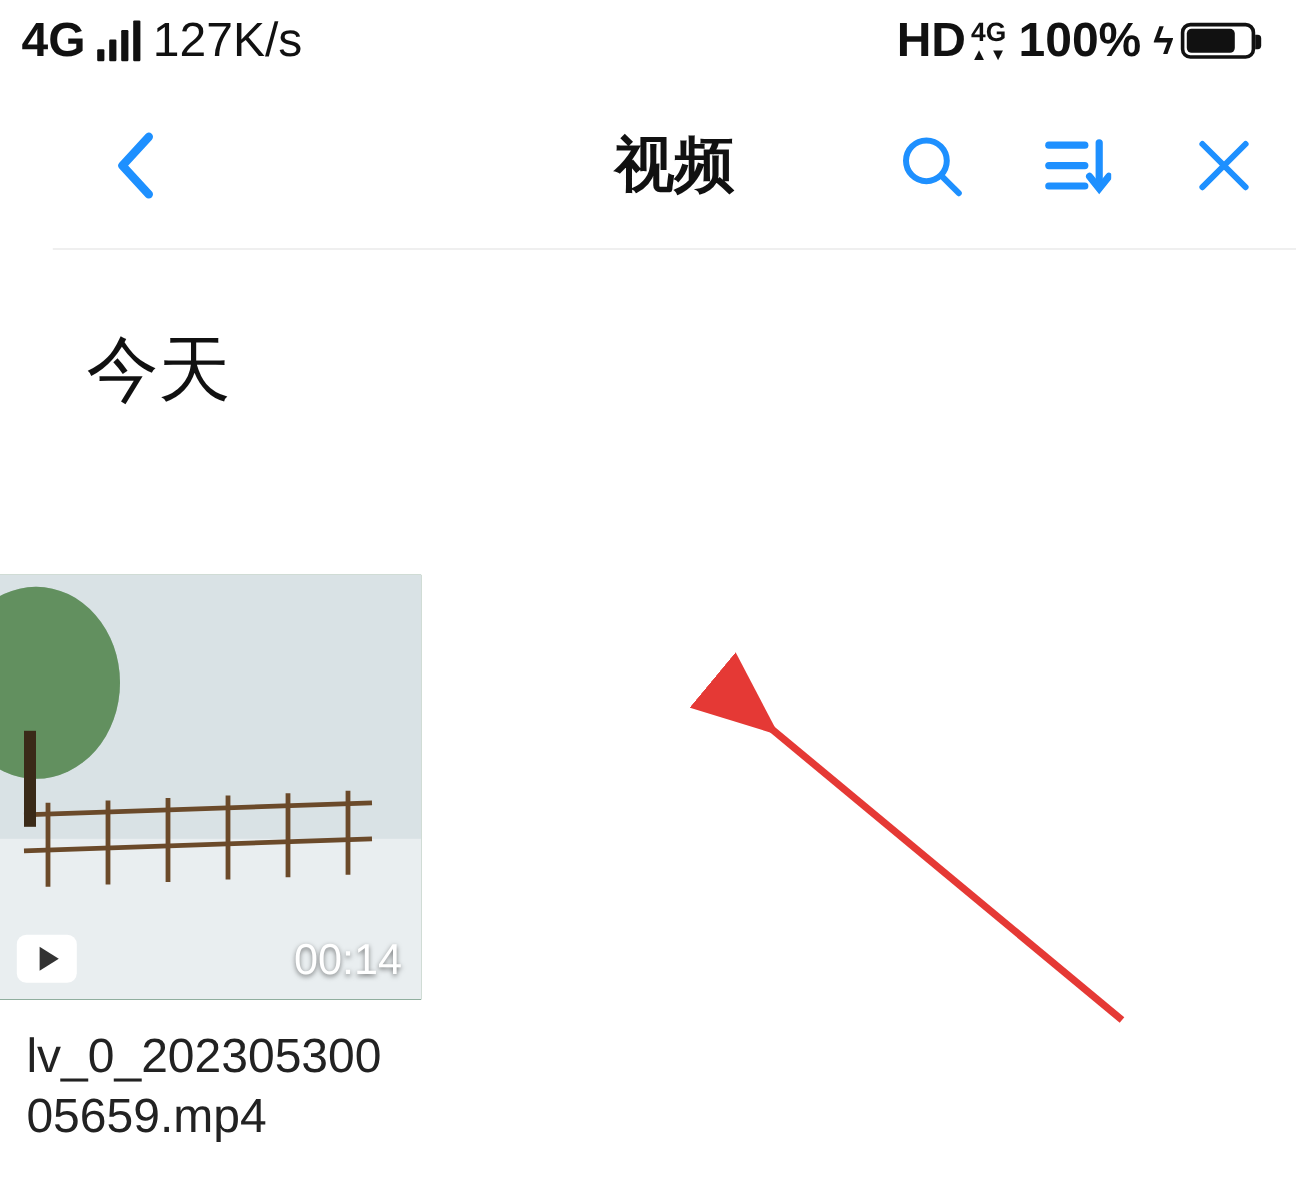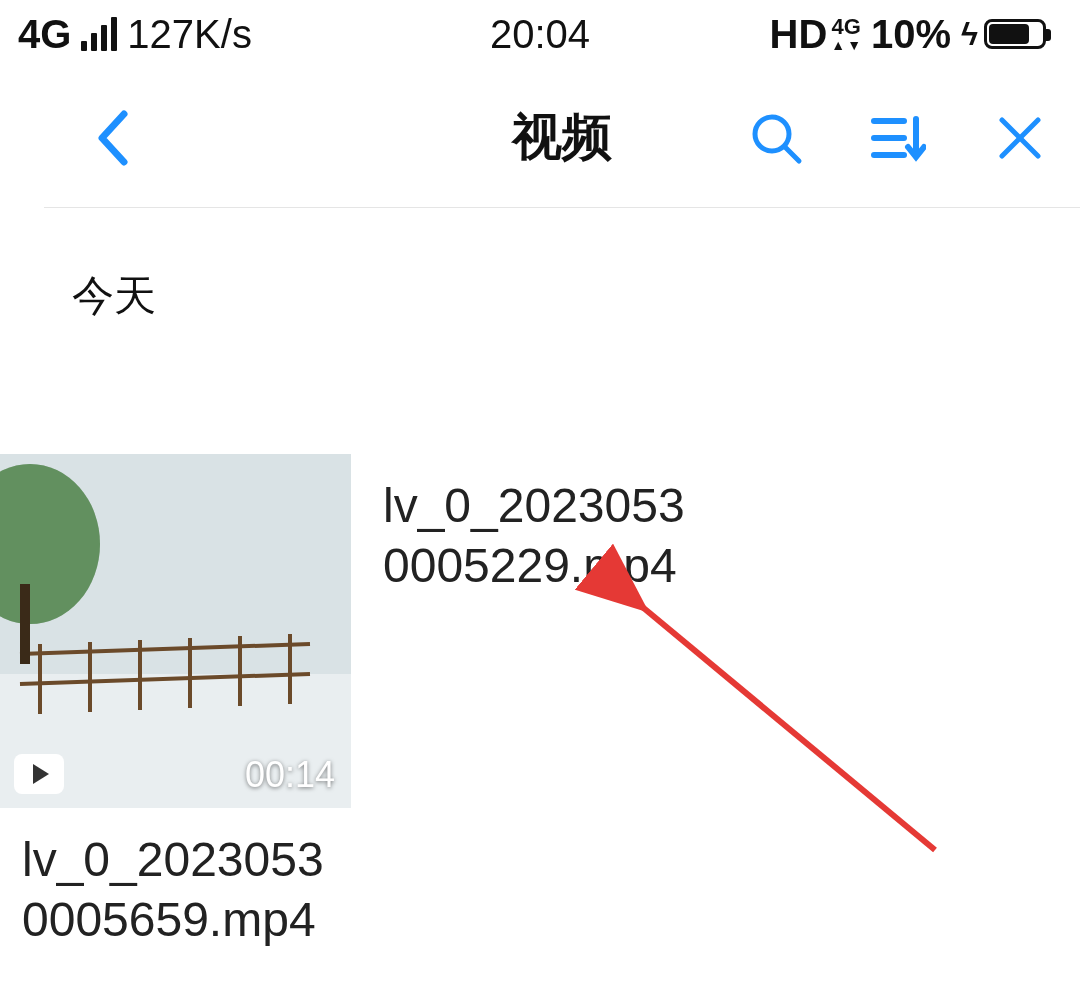--- a/index.html
+++ b/index.html
@@ -67,21 +67,21 @@
     }
     .icon-btn{
       width:60px;height:60px;display:flex;align-items:center;justify-content:center;
       color:#1e90ff;
     }
     .icon-btn svg{stroke:#1e90ff;}
     .back-btn{margin-left:40px;}
     .right-icons{position:absolute;right:30px;display:flex;gap:62px;}
     
     .section-title{
-      font-size:42px;font-weight:500;color:#111;
+      font-size:60px;font-weight:500;color:#111;
       padding:60px 0 0 72px;
     }
     .grid{
       display:grid;
       grid-template-columns:repeat(3, 351px);
       gap:10px;
       padding-top:130px;
       padding-left:0;
     }
     .video-item{display:flex;flex-direction:column;}
@@ -98,21 +98,21 @@
     .play-badge::before{
       content:"";border-left:16px solid #333;border-top:10px solid transparent;border-bottom:10px solid transparent;
       margin-left:4px;
     }
     .duration{
       position:absolute;right:16px;bottom:12px;
       font-size:36px;color:#fff;font-weight:400;
       text-shadow:0 1px 4px rgba(0,0,0,.5);
     }
     .filename{
-      font-size:48px;color:#222;padding:22px 0 0 22px;
+      font-size:40px;color:#222;padding:22px 0 0 22px;
       line-height:1.25;word-break:break-all;max-width:330px;
     }
     .filename.first{padding-left:22px;}
     
     .anno-arrow{
       position:absolute;left:0;top:0;pointer-events:none;
     }
   </style>
 </head>
 <body>
@@ -121,33 +121,32 @@
   <div class="status-left">
     <span>4G</span>
     <span class="signal-bars">
         <span></span>
         <span></span>
         <span></span>
         <span></span>
       </span>
     <span class="net-speed">127K/s</span>
   </div>
-  <div class="status-center">20:04</div>
   <div class="status-right">
     <div class="hd-4g">
       <span>HD</span>
       <span class="sub">
         <span>4G</span>
         <span class="arrows">
             <span>▲</span>
             <span>▼</span>
           </span>
       </span>
     </div>
-    <span>10%</span>
+    <span>100%</span>
     <div class="battery-wrap">
       <span class="bolt">ϟ</span>
       <span class="battery">
           <span class="battery-fill" style="width:71%"></span>
         </span>
     </div>
   </div>
 </div>
 
 <div class="app-bar">
@@ -207,21 +206,20 @@
         <ellipse cx="30" cy="90" rx="70" ry="80" fill="#ffffff" opacity="0.25"></ellipse>
         <rect x="20" y="130" width="10" height="80" fill="#3a2a18"></rect>
       </svg>
       <div class="play-badge"></div>
       <div class="duration">00:14</div>
     </div>
     <div class="filename first">lv_0_20230530005659.mp4</div>
   </div>
 
   <div class="video-item">
-    <div class="filename">lv_0_20230530005229.mp4</div>
   </div>
 </div>
 
 <svg class="anno-arrow" width="1080" height="1002">
   <defs>
     <marker id="arrowhead" markerWidth="12" markerHeight="10" refX="2" refY="5" orient="auto">
       <polygon points="12 0, 0 5, 12 10" fill="#e53935"></polygon>
     </marker>
   </defs>
   <line x1="935" y1="850" x2="640" y2="605" stroke="#e53935" stroke-width="6" marker-end="url(#arrowhead)"></line>

